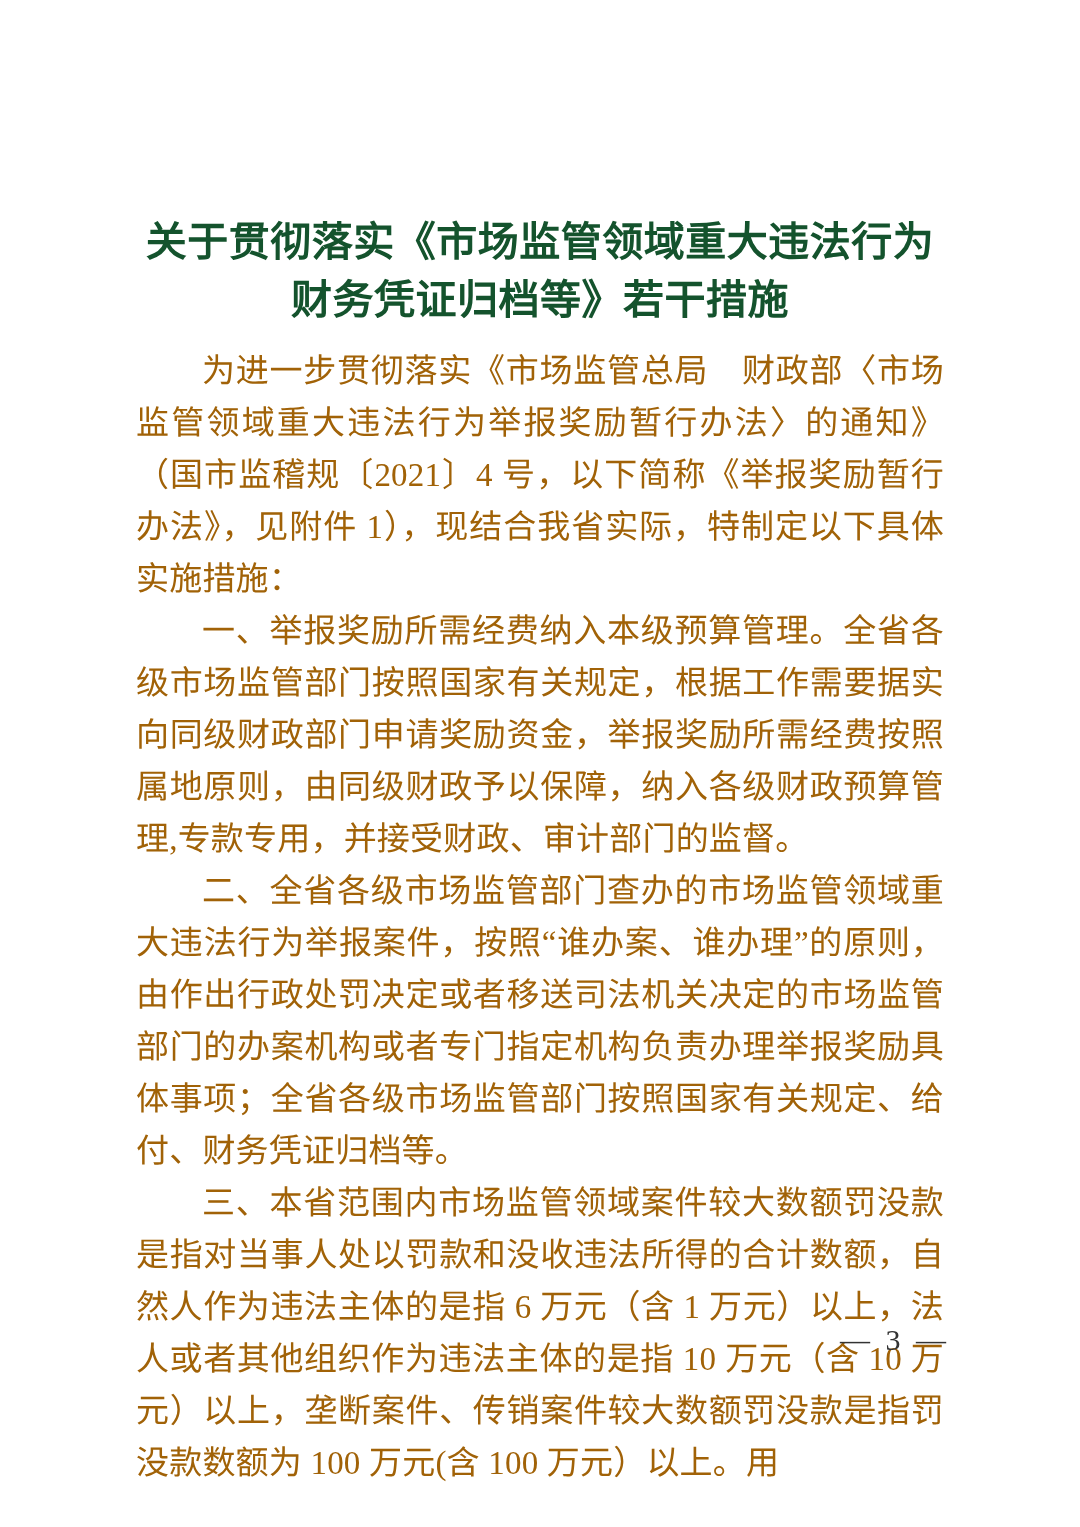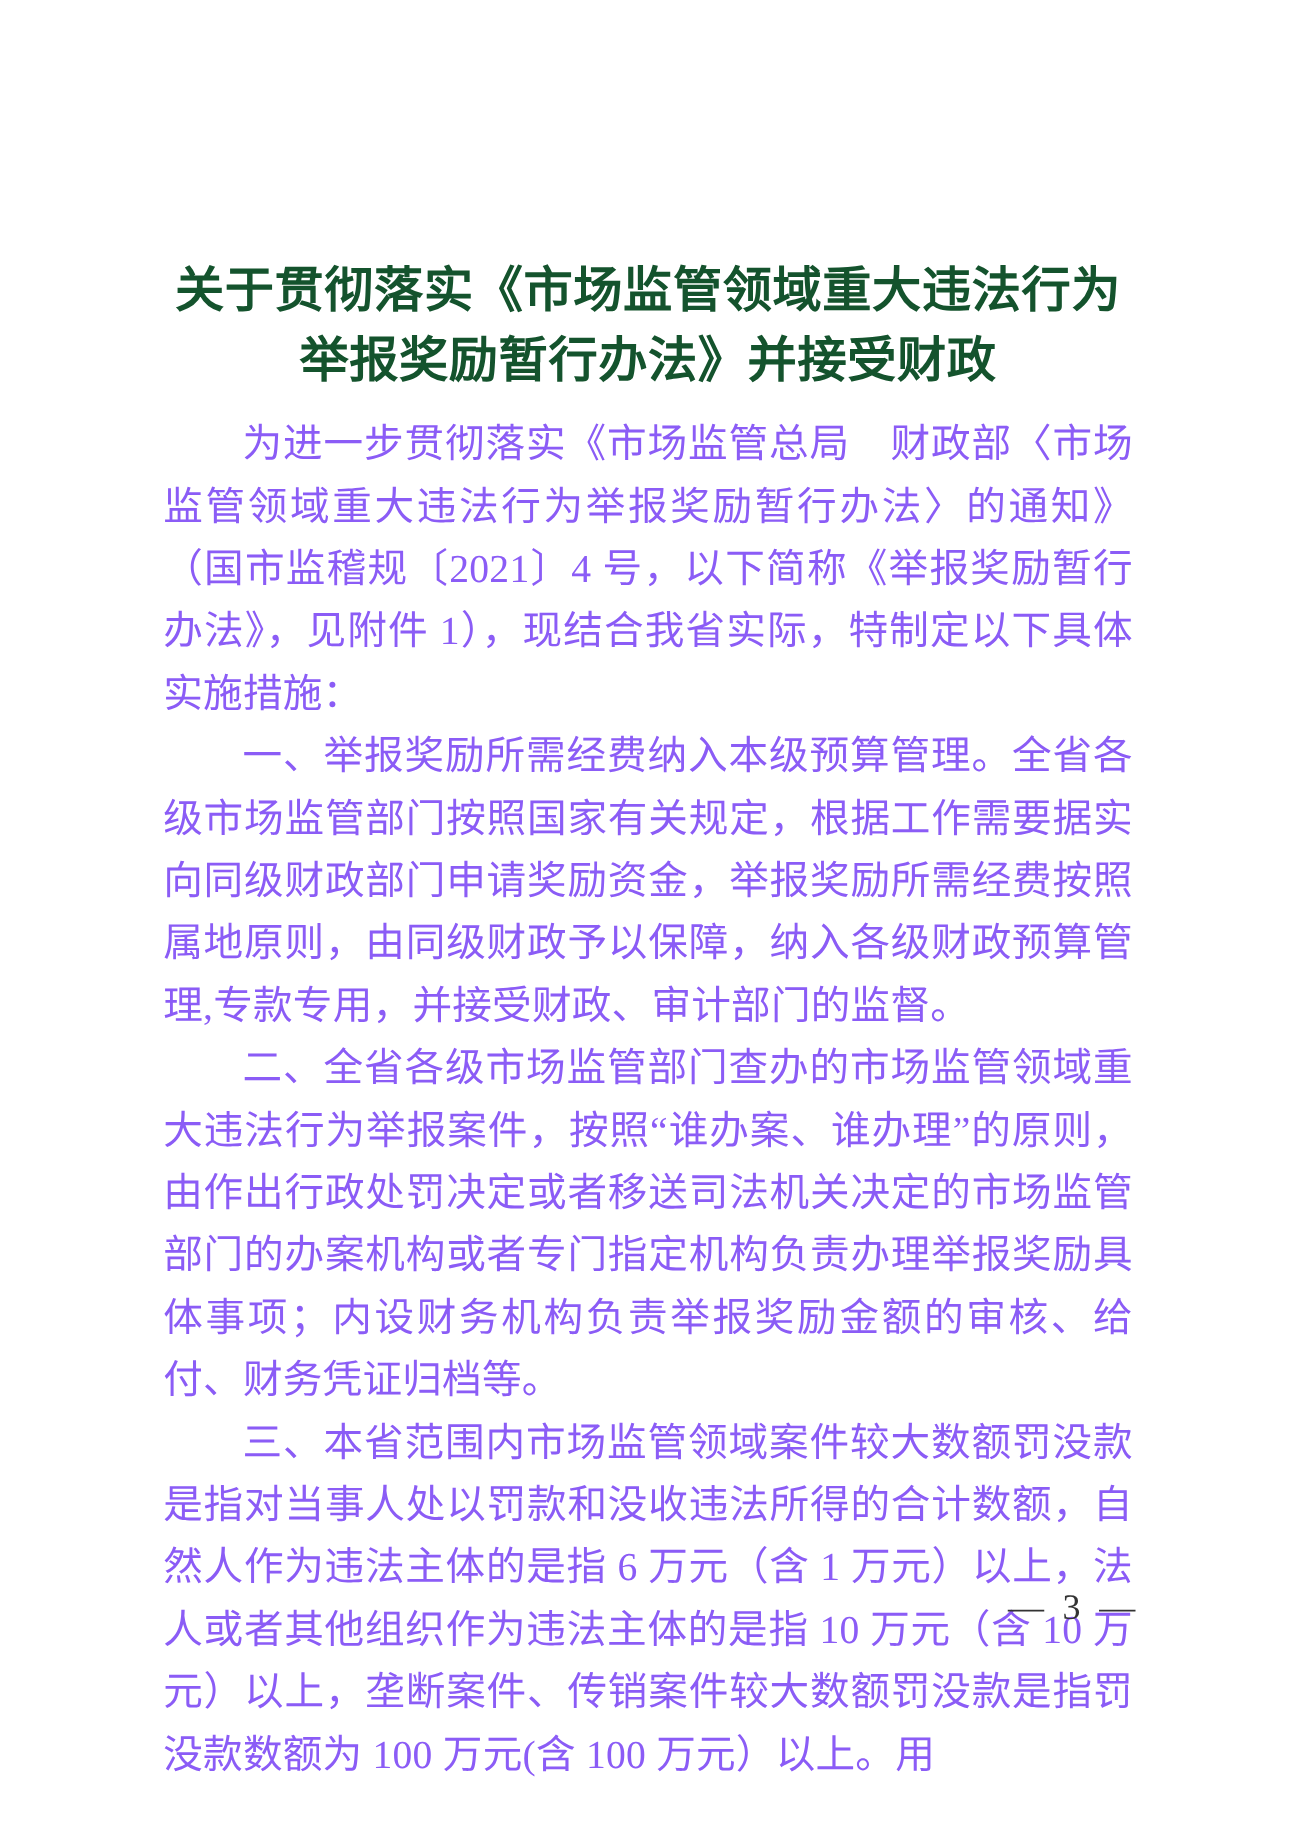--- a/index.html
+++ b/index.html
@@ -47,21 +47,21 @@
     top: 345px;
     width: 808px;
   }
   .para {
     font-size: 33px;
     line-height: 52px;
     text-align: justify;
     text-align-last: left;
     text-justify: inter-character;
     letter-spacing: 0.2px;
-    color: #8b5cf6;
+    color: #a16207;
     margin: 0;
     text-indent: 66px;
     font-family: "Liberation Serif", "DejaVu Serif", serif;
   }
 
   
   .page-footer {
     position: absolute;
     left: 0;
     top: 1322px;
@@ -78,27 +78,27 @@
     font-family: "Liberation Serif", "DejaVu Serif", serif;
   }
 </style>
 </head>
 <body>
 
 <div class="page">
 
   <h1 class="doc-title">
     <span class="tline">关于贯彻落实《市场监管领域重大违法行为</span>
-    <span class="tline">举报奖励暂行办法》并接受财政</span>
+    <span class="tline">财务凭证归档等》若干措施</span>
   </h1>
 
   <div class="body-block">
     <p class="para">为进一步贯彻落实《市场监管总局　财政部〈市场监管领域重大违法行为举报奖励暂行办法〉的通知》（国市监稽规〔2021〕4 号，以下简称《举报奖励暂行办法》，见附件 1），现结合我省实际，特制定以下具体实施措施：</p>
     <p class="para">一、举报奖励所需经费纳入本级预算管理。全省各级市场监管部门按照国家有关规定，根据工作需要据实向同级财政部门申请奖励资金，举报奖励所需经费按照属地原则，由同级财政予以保障，纳入各级财政预算管理,专款专用，并接受财政、审计部门的监督。</p>
-    <p class="para">二、全省各级市场监管部门查办的市场监管领域重大违法行为举报案件，按照“谁办案、谁办理”的原则，由作出行政处罚决定或者移送司法机关决定的市场监管部门的办案机构或者专门指定机构负责办理举报奖励具体事项；内设财务机构负责举报奖励金额的审核、给付、财务凭证归档等。</p>
+    <p class="para">二、全省各级市场监管部门查办的市场监管领域重大违法行为举报案件，按照“谁办案、谁办理”的原则，由作出行政处罚决定或者移送司法机关决定的市场监管部门的办案机构或者专门指定机构负责办理举报奖励具体事项；全省各级市场监管部门按照国家有关规定、给付、财务凭证归档等。</p>
     <p class="para">三、本省范围内市场监管领域案件较大数额罚没款是指对当事人处以罚款和没收违法所得的合计数额，自然人作为违法主体的是指 6 万元（含 1 万元）以上，法人或者其他组织作为违法主体的是指 10 万元（含 10 万元）以上，垄断案件、传销案件较大数额罚没款是指罚没款数额为 100 万元(含 100 万元）以上。用</p>
   </div>
 
   <div class="page-footer">
     <span class="folio">— 3 —</span>
   </div>
 
 </div>
 
 </body></html>

